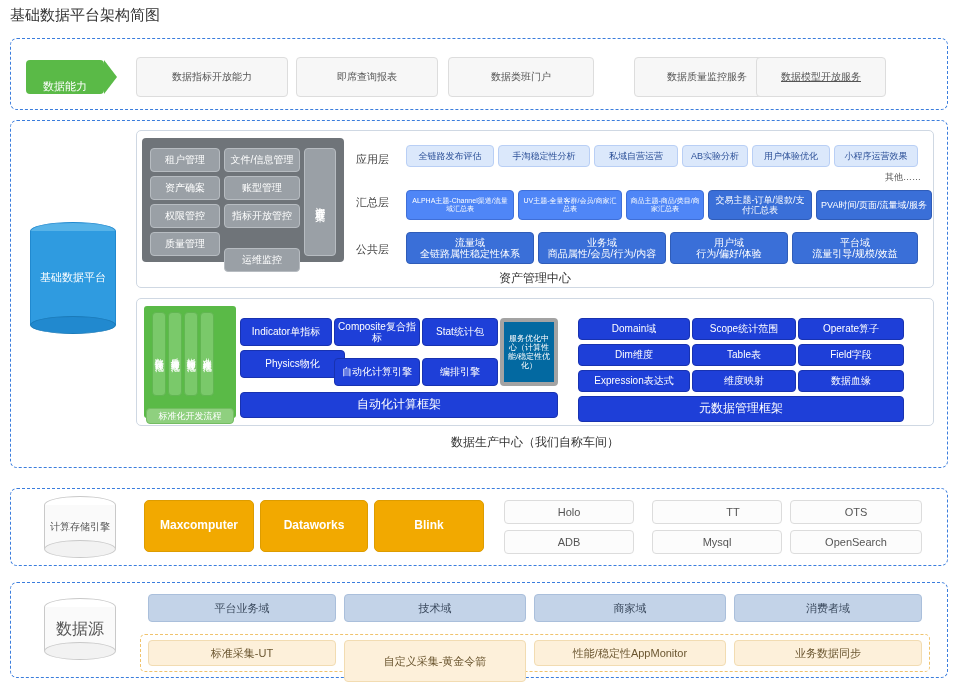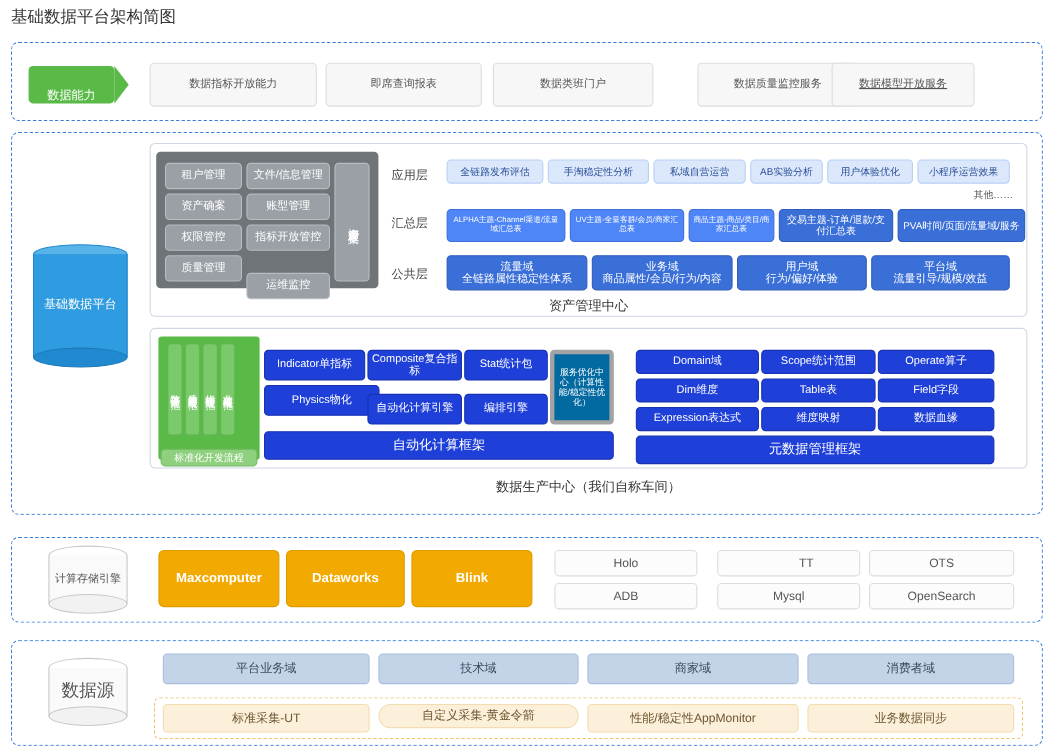--- a/index.html
+++ b/index.html
@@ -182,17 +182,17 @@
     <div class="txt" style="font-size:16px;">数据源</div>
   </div>
 
   <div class="chip bluegrey-chip" style="position:absolute;left:148px;top:594px;width:188px;height:28px;">平台业务域</div>
   <div class="chip bluegrey-chip" style="position:absolute;left:344px;top:594px;width:182px;height:28px;">技术域</div>
   <div class="chip bluegrey-chip" style="position:absolute;left:534px;top:594px;width:192px;height:28px;">商家域</div>
   <div class="chip bluegrey-chip" style="position:absolute;left:734px;top:594px;width:188px;height:28px;">消费者域</div>
 
   <div class="dashed-sub" style="left:140px;top:634px;width:790px;height:38px;"></div>
   <div class="chip cream-chip" style="position:absolute;left:148px;top:640px;width:188px;height:26px;">标准采集-UT</div>
-  <div class="chip cream-chip" style="position:absolute;left:344px;top:640px;width:182px;height:22px;border-radius:13px;">自定义采集-黄金令箭</div>
+  <div class="chip cream-chip" style="position:absolute;left:344px;top:640px;width:182px;height:42px;">自定义采集-黄金令箭</div>
   <div class="chip cream-chip" style="position:absolute;left:534px;top:640px;width:192px;height:26px;">性能/稳定性AppMonitor</div>
   <div class="chip cream-chip" style="position:absolute;left:734px;top:640px;width:188px;height:26px;">业务数据同步</div>
 
 </div>
 
 </body></html>

